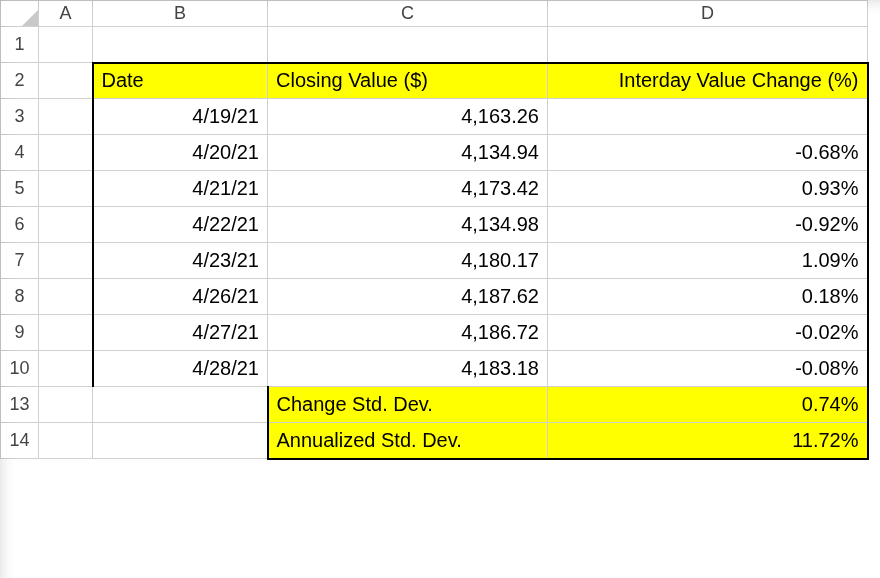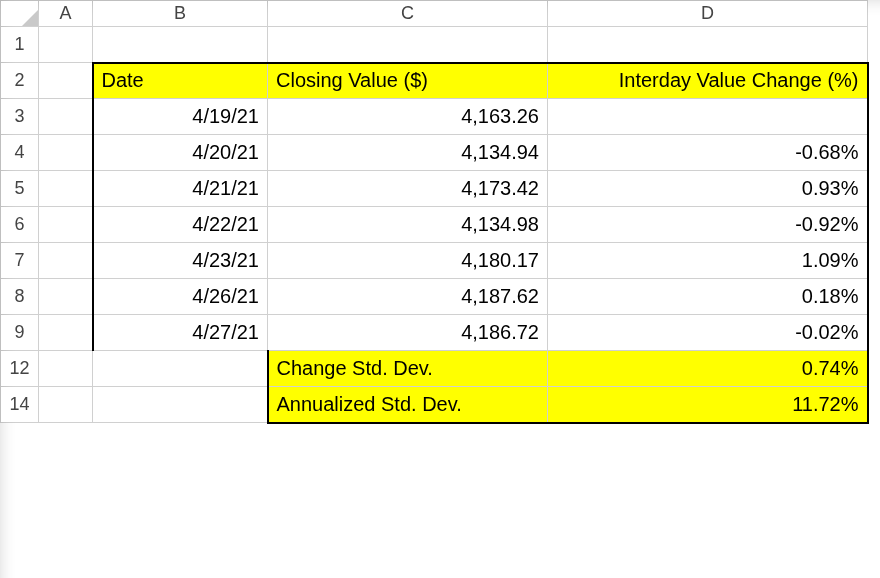--- a/index.html
+++ b/index.html
@@ -218,23 +218,36 @@
     <td class="thick-left">
             <div class="cell al-r">4/27/21</div>
           </td>
     <td>
             <div class="cell al-r">4,186.72</div>
           </td>
     <td class="thick-right">
             <div class="cell al-r">-0.02%</div>
           </td>
   </tr>
+  <tr>
+    <td class="rowhdr"><span>10</span></td>
+    <td></td>
+    <td class="thick-left">
+            <div class="cell al-r">4/28/21</div>
+          </td>
+    <td>
+            <div class="cell al-r">4,183.18</div>
+          </td>
+    <td class="thick-right">
+            <div class="cell al-r">-0.08%</div>
+          </td>
+  </tr>
 
   <tr class="hdrrow">
-    <td class="rowhdr"><span>12</span></td>
+    <td class="rowhdr"><span>13</span></td>
     <td></td>
     <td></td>
     <td class="yellow thick-left">
             <div class="cell al-c">Change Std. Dev.</div>
           </td>
     <td class="yellow thick-right">
             <div class="cell al-r">0.74%</div>
           </td>
   </tr>
   <tr class="hdrrow">

